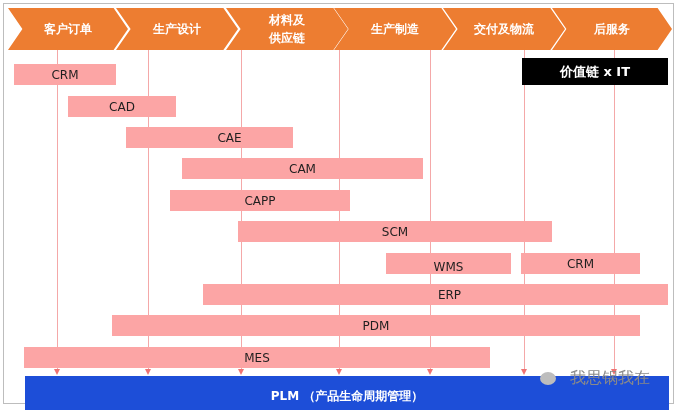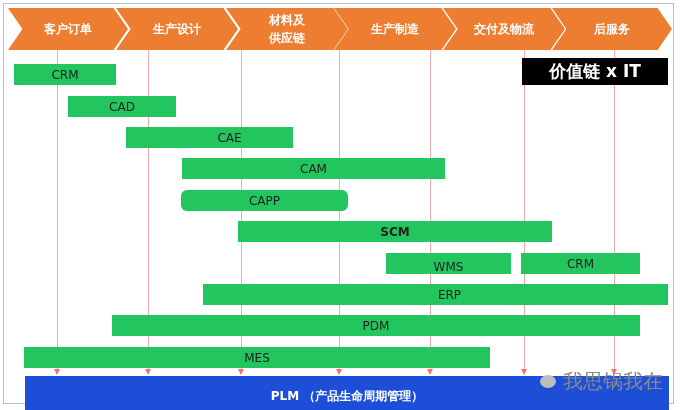--- a/index.html
+++ b/index.html
@@ -4,24 +4,24 @@
 <style>
   html, body { margin:0; padding:0; background:#fff; }
   body { width:680px; height:410px; position:relative; overflow:hidden; font-family:"DejaVu Sans", sans-serif; }
   .frame { position:absolute; left:3px; top:3px; width:671px; height:401px; border:1px solid #bdbdbd; box-sizing:border-box; }
   .chev { position:absolute; top:8px; height:42px; color:#fff; font-weight:bold; font-size:12px;
           display:flex; align-items:center; justify-content:center; text-align:center; line-height:18px; background:#ed7d31; }
   .chev.first { clip-path: polygon(0 0, 88% 0, 100% 50%, 88% 100%, 0 100%, 12% 50%); }
   .chev.mid { clip-path: polygon(0 0, 88% 0, 100% 50%, 88% 100%, 0 100%, 12% 50%); }
   .vline { position:absolute; width:1px; background:#f4a8a8; top:50px; }
   .arrow { position:absolute; width:0; height:0; border-left:3px solid transparent; border-right:3px solid transparent; border-top:6px solid #ef7373; }
-  .bar { position:absolute; height:21px; background:#22c55e; color:#1f1f1f; font-size:12px; display:flex; align-items:center; justify-content:center; }
-  .it { position:absolute; left:522px; top:58px; width:146px; height:27px; background:#000; color:#fff; font-weight:bold; font-size:17px; display:flex; align-items:center; justify-content:center; }
+  .bar { position:absolute; height:21px; background:#fca5a5; color:#1f1f1f; font-size:12px; display:flex; align-items:center; justify-content:center; }
+  .it { position:absolute; left:522px; top:58px; width:146px; height:27px; background:#000; color:#fff; font-weight:bold; font-size:13px; display:flex; align-items:center; justify-content:center; }
   .plm { position:absolute; left:25px; top:376px; width:644px; height:40px; background:#1d4ed8; color:#fff; font-weight:bold; font-size:12px; display:flex; align-items:center; justify-content:center; }
-  .wm { position:absolute; left:540px; top:368px; font-size:20px; color:#8a8a8a; display:flex; align-items:center; gap:7px; }
+  .wm { position:absolute; left:540px; top:368px; font-size:16px; color:#8a8a8a; display:flex; align-items:center; gap:14px; }
   .wm-icon { width:16px; height:13px; background:#bdbdbd; border-radius:50%; position:relative; }
 </style>
 </head>
 <body>
 
 <div class="frame"></div>
 
 <div class="chev first" style="left:8px;width:120px;">
     <span>客户订单</span>
   </div>
@@ -61,27 +61,27 @@
 
 <div class="bar" style="left:14px;top:64px;width:102px;">
     <span>CRM</span>
   </div>
 <div class="bar" style="left:68px;top:96px;width:108px;">
     <span>CAD</span>
   </div>
 <div class="bar" style="left:126px;top:127px;width:127px;padding-left:40px;">
     <span>CAE</span>
   </div>
-<div class="bar" style="left:182px;top:158px;width:263px;">
+<div class="bar" style="left:182px;top:158px;width:241px;">
     <span>CAM</span>
   </div>
-<div class="bar" style="left:181px;top:190px;width:167px;border-radius:6px;">
+<div class="bar" style="left:170px;top:190px;width:180px;">
     <span>CAPP</span>
   </div>
-<div class="bar" style="left:238px;top:221px;width:314px;font-weight:bold;">
+<div class="bar" style="left:238px;top:221px;width:314px;">
     <span>SCM</span>
   </div>
 <div class="bar" style="left:386px;top:253px;width:125px;align-items:flex-end;">
     <span>WMS</span>
   </div>
 <div class="bar" style="left:521px;top:253px;width:119px;">
     <span>CRM</span>
   </div>
 <div class="bar" style="left:203px;top:284px;width:437px;padding-left:28px;">
     <span>ERP</span>

